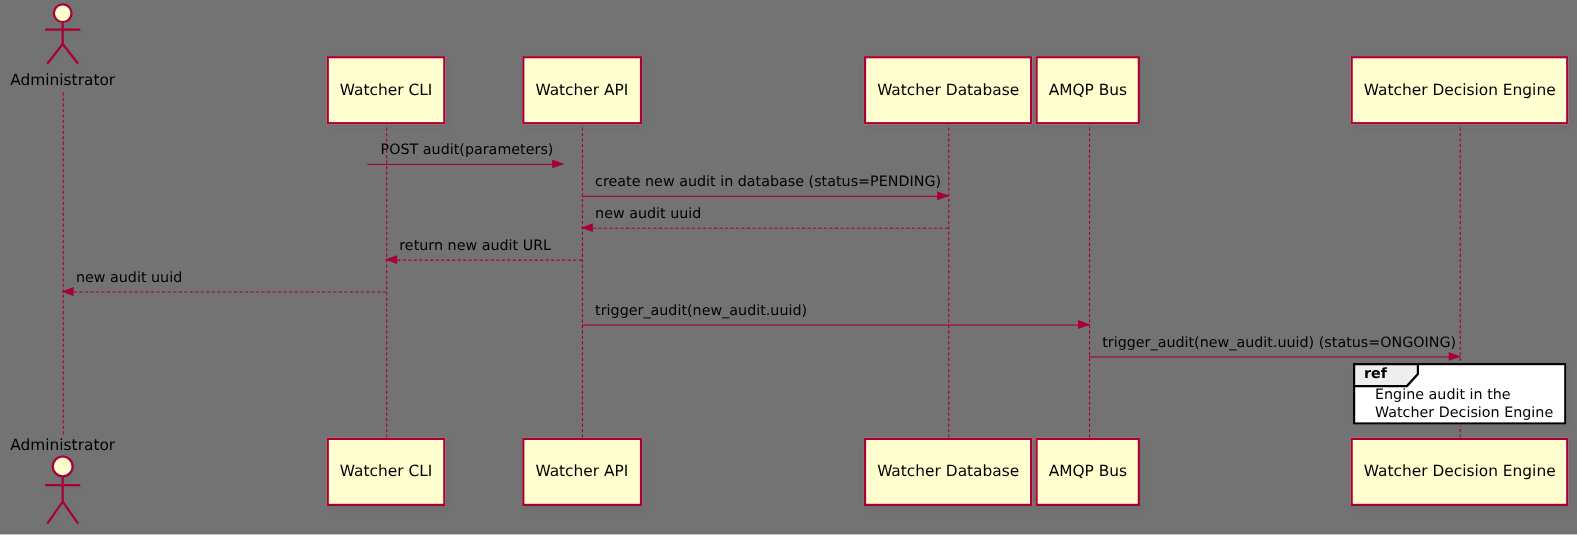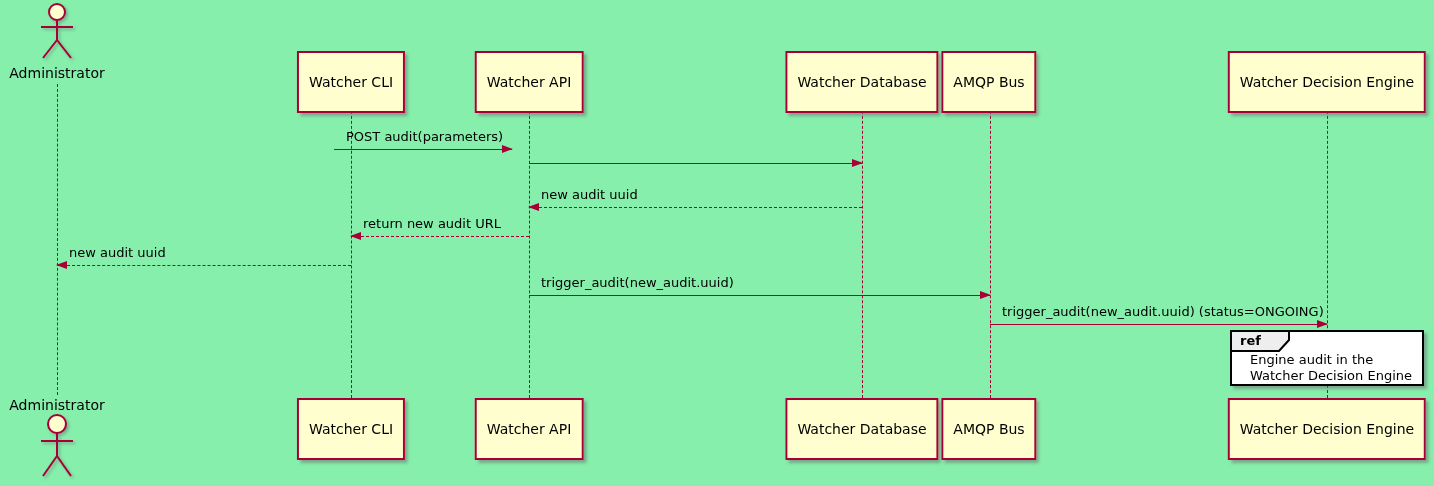--- a/index.html
+++ b/index.html
@@ -1,19 +1,19 @@
 <!DOCTYPE html>
 <html><head>
 <meta charset="utf-8">
 <style>
   html,body { margin:0; padding:0; background:#ffffff; }
   .diagram {
     position:relative;
     width:1434px; height:486px;
-    background:#86efac;
+    background:#737373;
     font-family:"DejaVu Sans","Liberation Sans",sans-serif;
     color:#000000;
     overflow:hidden;
   }
   
   .lifeline {
     position:absolute;
     width:0;
     border-left:1px dashed #A80036;
     z-index:0;
@@ -117,20 +117,21 @@
 
   <div class="message" style="left:334px; top:129px; width:178px">
     <span class="msg-label">POST audit(parameters)</span>
     <div class="msg-line solid">
       <div class="msg-shaft"></div>
         <div class="arrowhead right"></div>
     </div>
   </div>
 
   <div class="message" style="left:529px; top:158px; width:333px">
+    <span class="msg-label">create new audit in database (status=PENDING)</span>
     <div class="msg-line solid">
       <div class="msg-shaft"></div>
         <div class="arrowhead right"></div>
     </div>
   </div>
 
   <div class="message" style="left:529px; top:187px; width:333px">
     <span class="msg-label">new audit uuid</span>
     <div class="msg-line dashed">
       <div class="msg-shaft"></div>

